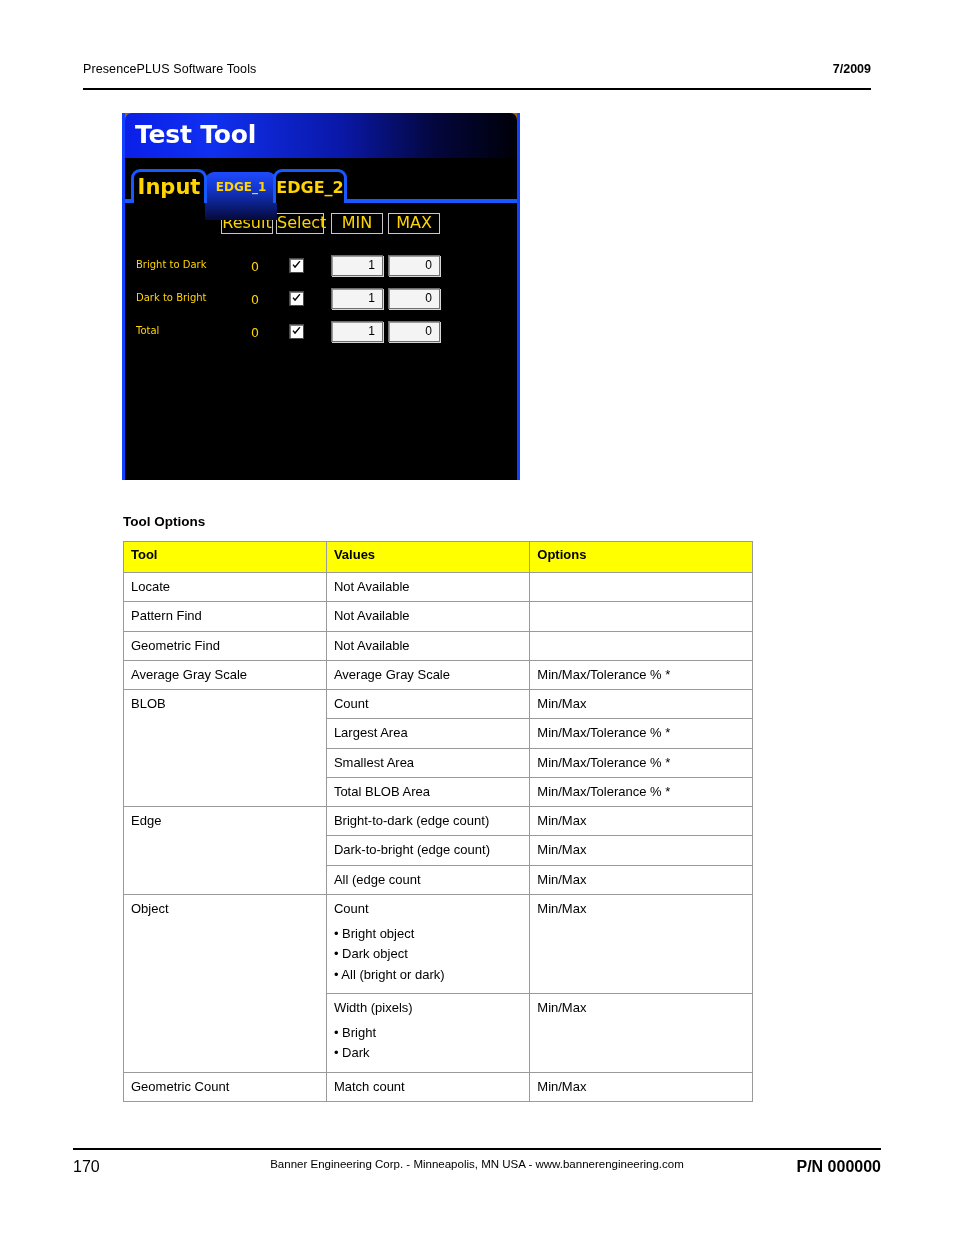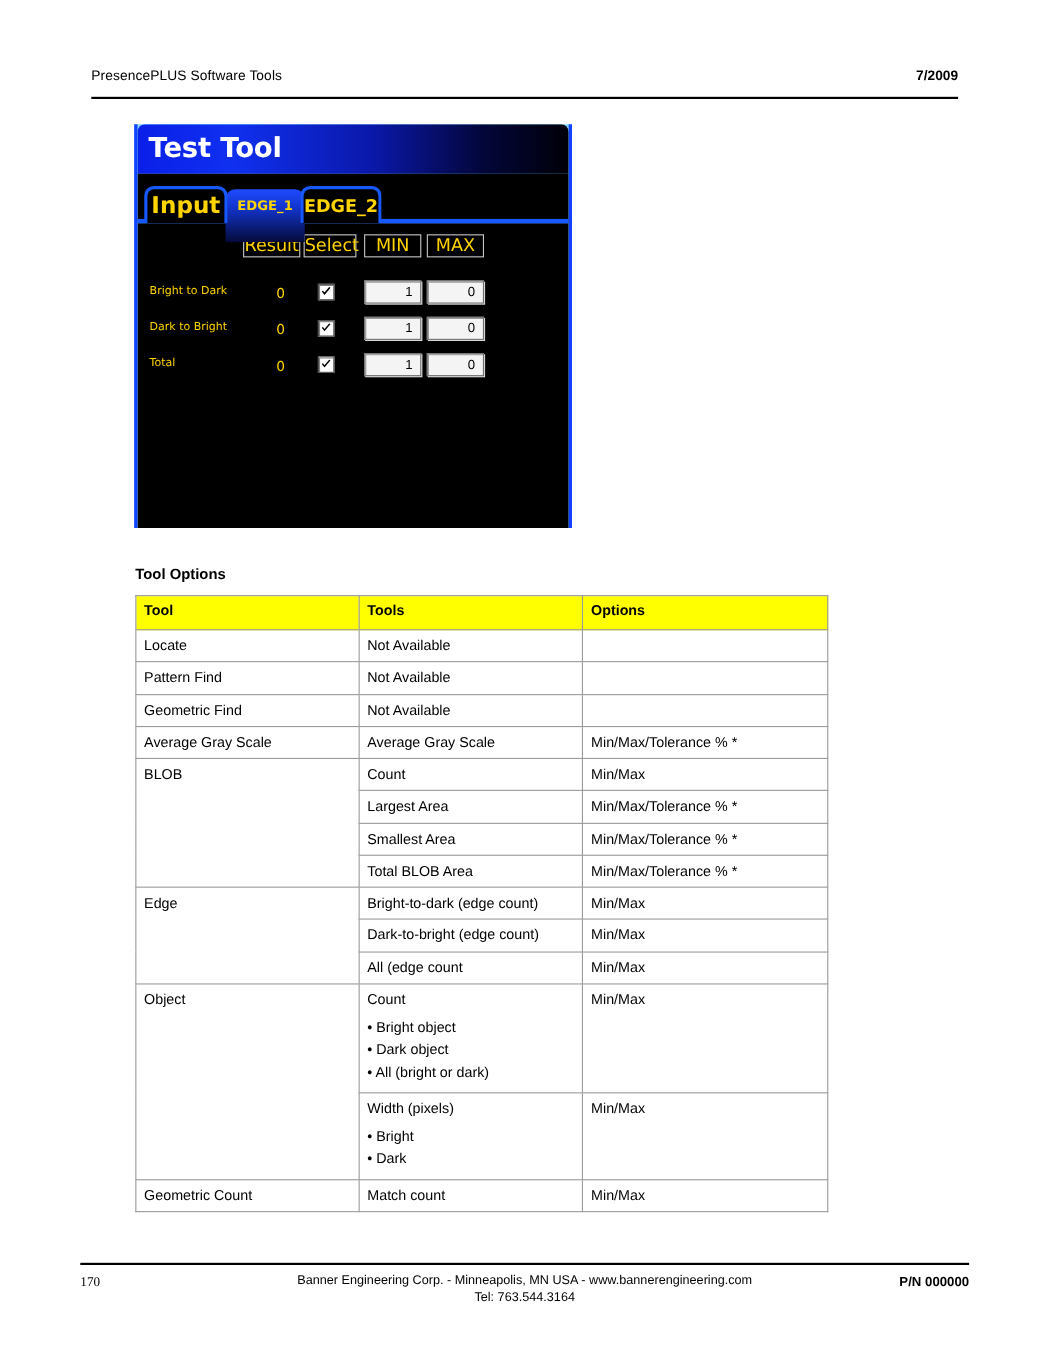--- a/index.html
+++ b/index.html
@@ -40,21 +40,21 @@
     font-weight: bold;
   }
 
   
   .tool-panel {
     position: absolute;
     left: 122px;
     top: 113px;
     width: 398px;
     height: 367px;
-    background: #7dd3fc;
+    background: #a16207;
     box-sizing: border-box;
     border-left: 3px solid #1440ff;
     border-right: 3px solid #1440ff;
     overflow: hidden;
   }
   .tool-titlebar {
     position: relative;
     height: 45px;
     background: linear-gradient(to right, #0a1fe8 0%, #1030f0 22%, #0a18a8 55%, #03063a 80%, #000008 100%);
     border-top-left-radius: 7px;
@@ -285,32 +285,31 @@
     padding-top: 8px;
   }
   .ft-row {
     position: relative;
     height: 16px;
   }
   .ft-page {
     position: absolute;
     left: 0;
     top: 0;
-    font-size: 12px;
-    font-family: Liberation Serif, serif;
+    font-size: 16px;
   }
   .ft-center {
     text-align: center;
     font-size: 11.5px;
   }
   .ft-pn {
     position: absolute;
     right: 0;
     top: 0;
-    font-size: 12px;
+    font-size: 16px;
     font-weight: bold;
   }
 </style>
 </head>
 <body>
 
 <div class="page-header">
   <span class="hdr-left">PresencePLUS Software Tools</span>
   <span class="hdr-right">7/2009</span>
 </div>
@@ -378,21 +377,21 @@
     </div>
   </div>
 </div>
 
 <div class="section-title">Tool Options</div>
 
 <table class="tool-options">
   <thead>
     <tr>
       <th class="col-tool">Tool</th>
-      <th class="col-values">Tools</th>
+      <th class="col-values">Values</th>
       <th class="col-options">Options</th>
     </tr>
   </thead>
   <tbody>
     <tr>
       <td>Locate</td>
       <td>Not Available</td>
       <td></td>
     </tr>
     <tr>
@@ -473,14 +472,13 @@
     </tr>
   </tbody>
 </table>
 
 <div class="page-footer">
   <div class="ft-row">
     <span class="ft-page">170</span>
     <div class="ft-center">Banner Engineering Corp. - Minneapolis, MN USA - www.bannerengineering.com</div>
     <span class="ft-pn">P/N 000000</span>
   </div>
-  <div class="ft-center">Tel: 763.544.3164</div>
 </div>
 
 </body></html>

